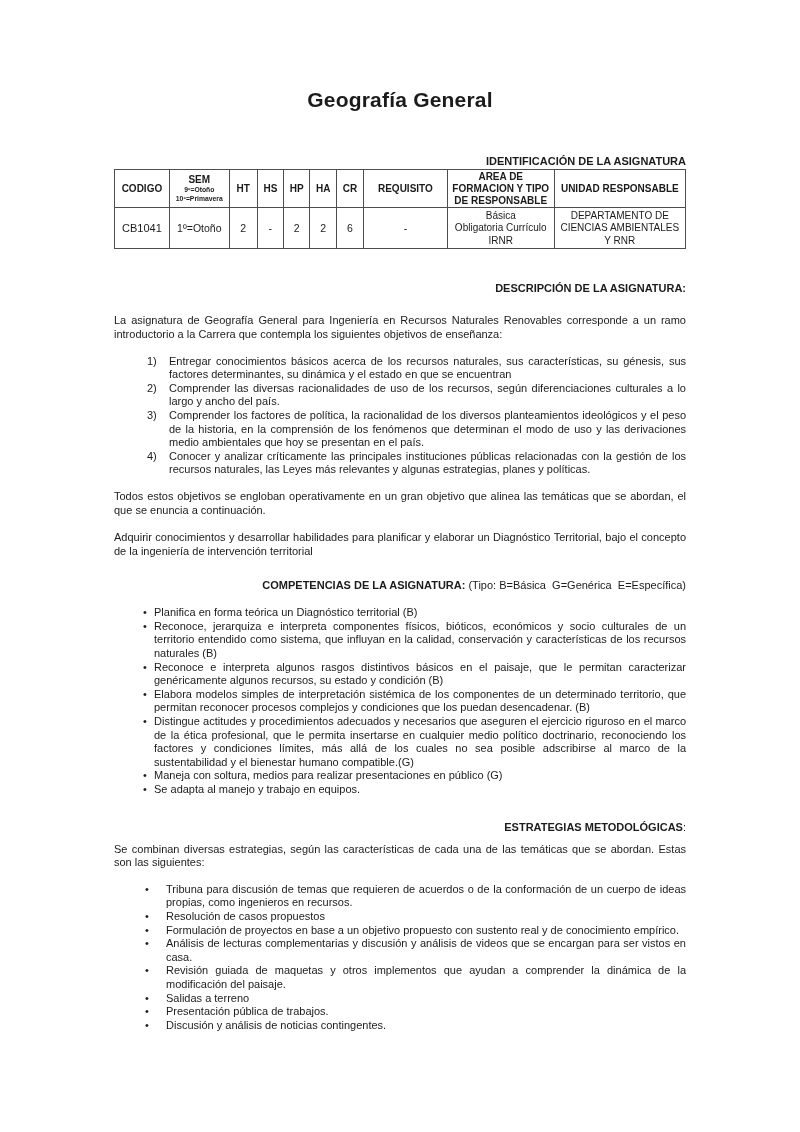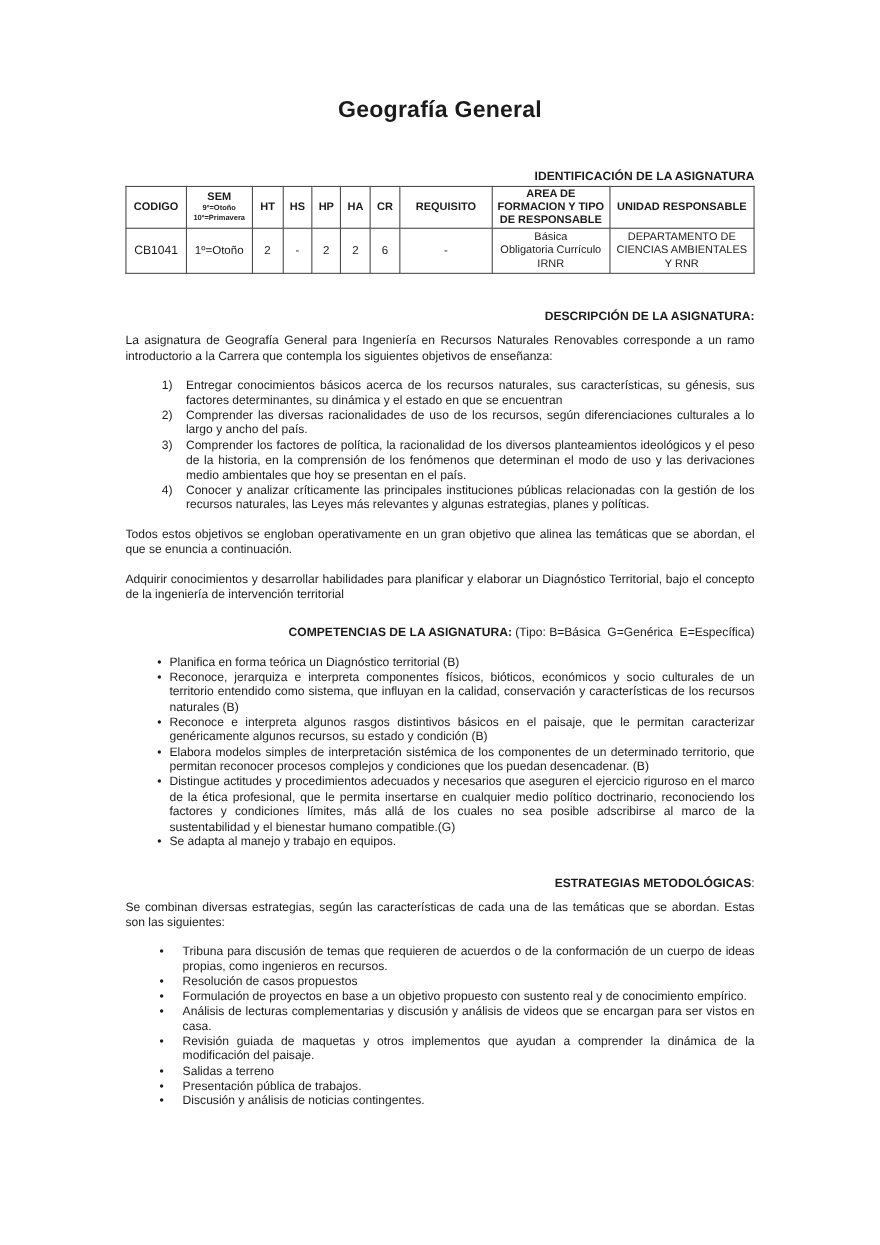--- a/index.html
+++ b/index.html
@@ -31,21 +31,21 @@
   .ident-table tbody tr { height: 41px; }
   .ident-table th { font-size: 10px; font-weight: bold; line-height: 1.18; }
   .sem-note { font-size: 6.8px; font-weight: bold; line-height: 1.25; }
   .ident-table td { font-size: 10.5px; }
   td.code-cell { font-size: 11px; }
   td.small-cell { font-size: 10px; line-height: 1.25; }
 
   .para { font-size: 11px; line-height: 13.6px; text-align: justify; margin: 0; }
 
   #desc-heading { margin-top: 33px; }
-  #desc-intro   { margin-top: 10px; }
+  #desc-intro   { margin-top: 20px; }
   #desc-para2   { margin-top: 13px; }
   #desc-para3   { margin-top: 14px; }
   #comp-heading { margin-top: 21px; }
   #estr-heading { margin-top: 24px; }
   #estr-intro   { margin-top: 10px; }
 
   .obj-list  { margin-top: 13px; }
   .comp-list { margin-top: 15px; }
   .estr-list { margin-top: 13px; }
 
@@ -168,20 +168,24 @@
       <div class="list-item">
         <span class="comp-bullet"></span>
         <span class="item-text">Elabora modelos simples de interpretación sistémica de los componentes de un determinado territorio, que permitan reconocer procesos complejos y condiciones que los puedan desencadenar. (B)</span>
       </div>
       <div class="list-item">
         <span class="comp-bullet"></span>
         <span class="item-text">Distingue actitudes y procedimientos adecuados y necesarios que aseguren el ejercicio riguroso en el marco de la ética profesional, que le permita insertarse en cualquier medio político doctrinario, reconociendo los factores y condiciones límites, más allá de los cuales no sea posible adscribirse al marco de la sustentabilidad y el bienestar humano compatible.(G)</span>
       </div>
       <div class="list-item">
         <span class="comp-bullet"></span>
+        <span class="item-text">Maneja con soltura, medios para realizar presentaciones en público (G)</span>
+      </div>
+      <div class="list-item">
+        <span class="comp-bullet"></span>
         <span class="item-text">Se adapta al manejo y trabajo en equipos.</span>
       </div>
     </div>
 
     <div class="sec-heading" id="estr-heading"><span>ESTRATEGIAS METODOLÓGICAS</span><span class="heading-note">:</span></div>
     <p class="para" id="estr-intro">Se combinan diversas estrategias, según las características de cada una de las temáticas que se abordan. Estas son las siguientes:</p>
 
     <div class="estr-list">
       <div class="list-item">
         <span class="estr-bullet"></span>

